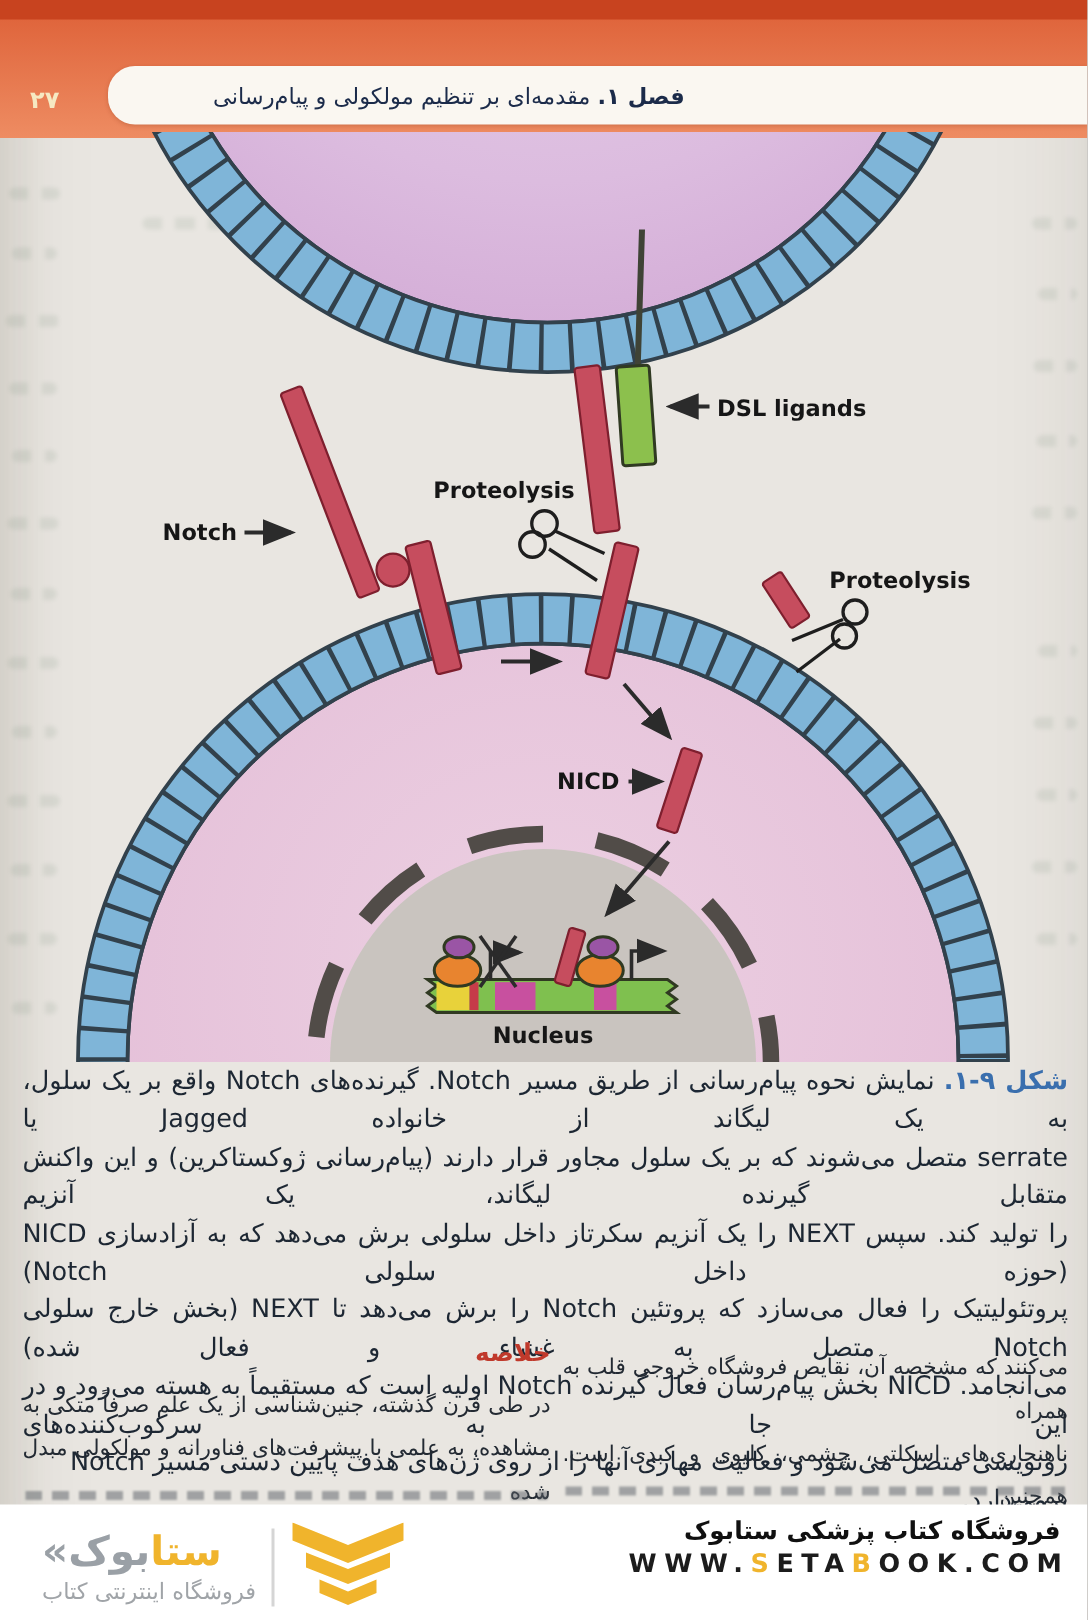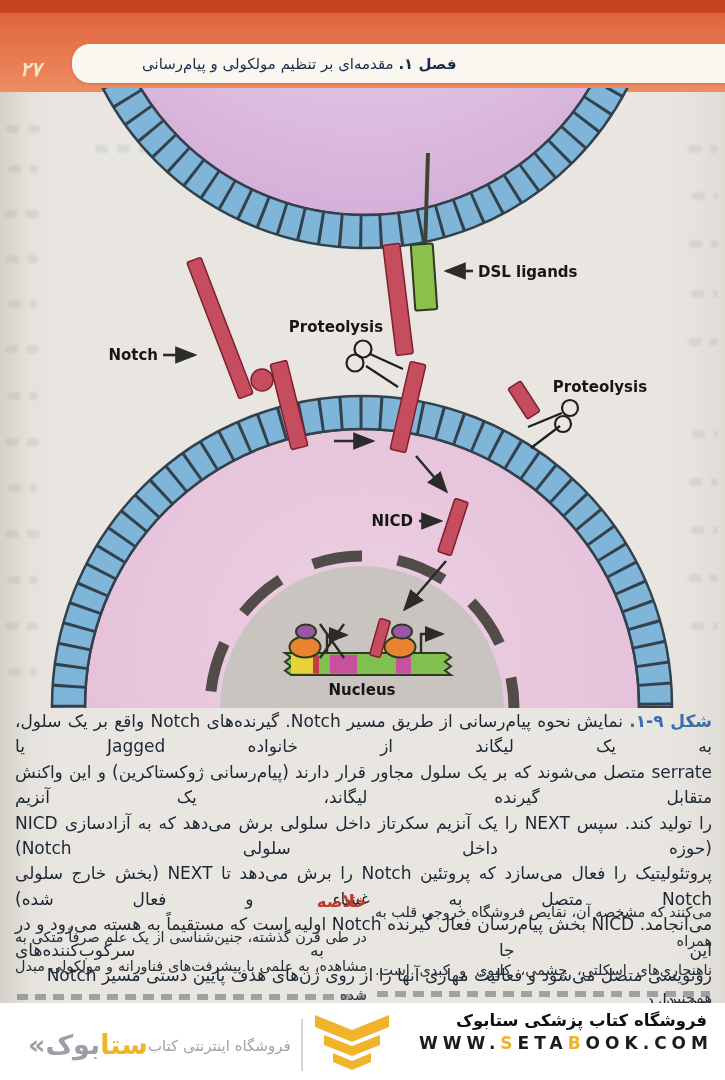--- a/index.html
+++ b/index.html
@@ -8,21 +8,21 @@
         box-shadow:inset 0 0 70px rgba(60,45,30,.10), inset 12px 0 26px rgba(60,45,30,.08);}
   
   .hdr{position:absolute;left:0;top:0;width:725px;height:92px;
        background:linear-gradient(180deg,#dd5f36,#ee8c62);}
   .hdr-strip{position:absolute;left:0;top:0;width:725px;height:13px;background:#c8431f;}
   .hdr-box{position:absolute;left:72px;top:44px;width:653px;height:39px;background:#faf7f1;
            border-radius:18px 0 0 18px;display:flex;align-items:center;
            box-shadow:0 1px 3px rgba(120,40,10,.25);}
   .hdr-title{direction:rtl;color:#1b2b4a;font-size:15px;padding-left:70px;white-space:nowrap;}
   .hdr-title b{font-weight:bold;}
-  .pagenum{position:absolute;left:20px;top:57px;color:#f6e9c2;font-size:20px;font-weight:bold;font-style:italic;}
+  .pagenum{position:absolute;left:20px;top:57px;color:#f6e9c2;font-size:16px;font-weight:bold;}
   
   .fig{position:absolute;left:0;top:88px;z-index:2;}
   .rod{fill:#c64d5e;stroke:#7e1f2e;stroke-width:1.5;}
   .scis{stroke:#1e1e1e;stroke-width:2.2;fill:none;}
   .svglabel{font-family:"DejaVu Sans",sans-serif;font-size:15px;font-weight:600;fill:#161616;}
   
   .caption{position:absolute;left:15px;top:709px;width:697px;direction:rtl;color:#1d2733;
            font-size:17px;z-index:3;}
   .caption .cl{line-height:25.4px;text-align:justify;text-align-last:justify;white-space:nowrap0;}
   .caption .cl.last{text-align:right;text-align-last:right;}
@@ -37,21 +37,21 @@
          padding-left:2px;margin-bottom:12px;}
   .cutline{position:absolute;height:6px;opacity:.5;filter:blur(.6px);z-index:3;
            background:repeating-linear-gradient(90deg,#5a5f66 0 11px,transparent 11px 18px);}
   
   .footer{position:absolute;left:0;top:1003px;width:725px;height:77px;background:#ffffff;z-index:5;}
   .f-right{position:absolute;right:12px;top:6px;display:flex;flex-direction:column;align-items:flex-end;}
   .f-store{color:#101010;font-size:16.5px;font-weight:bold;direction:rtl;margin:2px 6px 3px 0;}
   .f-url{font-size:17px;font-weight:bold;letter-spacing:5px;color:#1c1c1c;white-space:nowrap;}
   .f-url .yl{color:#f0b42c;}
   .f-left{position:absolute;left:28px;top:12px;display:flex;align-items:center;gap:10px;}
-  .lg-txt{display:flex;align-items:center;}
+  .lg-txt{display:flex;flex-direction:column;align-items:flex-start;}
   .lg-word{direction:rtl;font-size:27px;font-weight:bold;line-height:30px;white-space:nowrap;}
   .lg-word .yl{color:#f0b42c;}
   .lg-word .gr{color:#9aa0a6;}
   .lg-tag{color:#a0a4a8;font-size:15px;margin-top:2px;direction:rtl;}
   .lg-div{width:2px;height:52px;background:#d5d5d5;}
   
   .bleed{position:absolute;height:8px;opacity:.10;filter:blur(1.3px);z-index:1;border-radius:4px;
          background:repeating-linear-gradient(90deg,#4e6e55 0 13px,transparent 13px 22px);}
 </style>
 </head>

